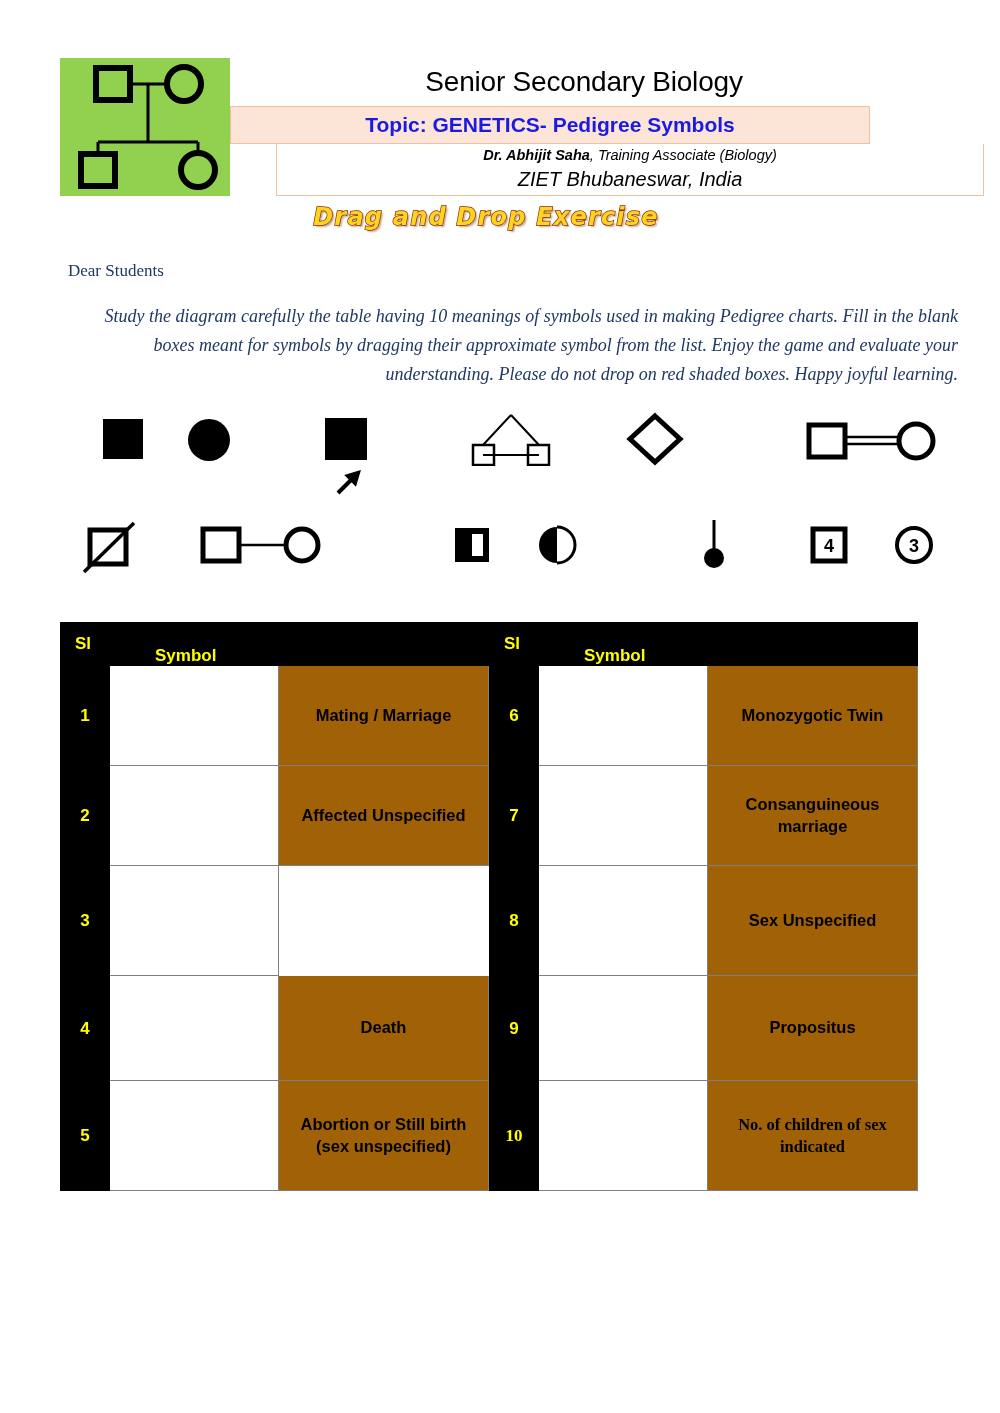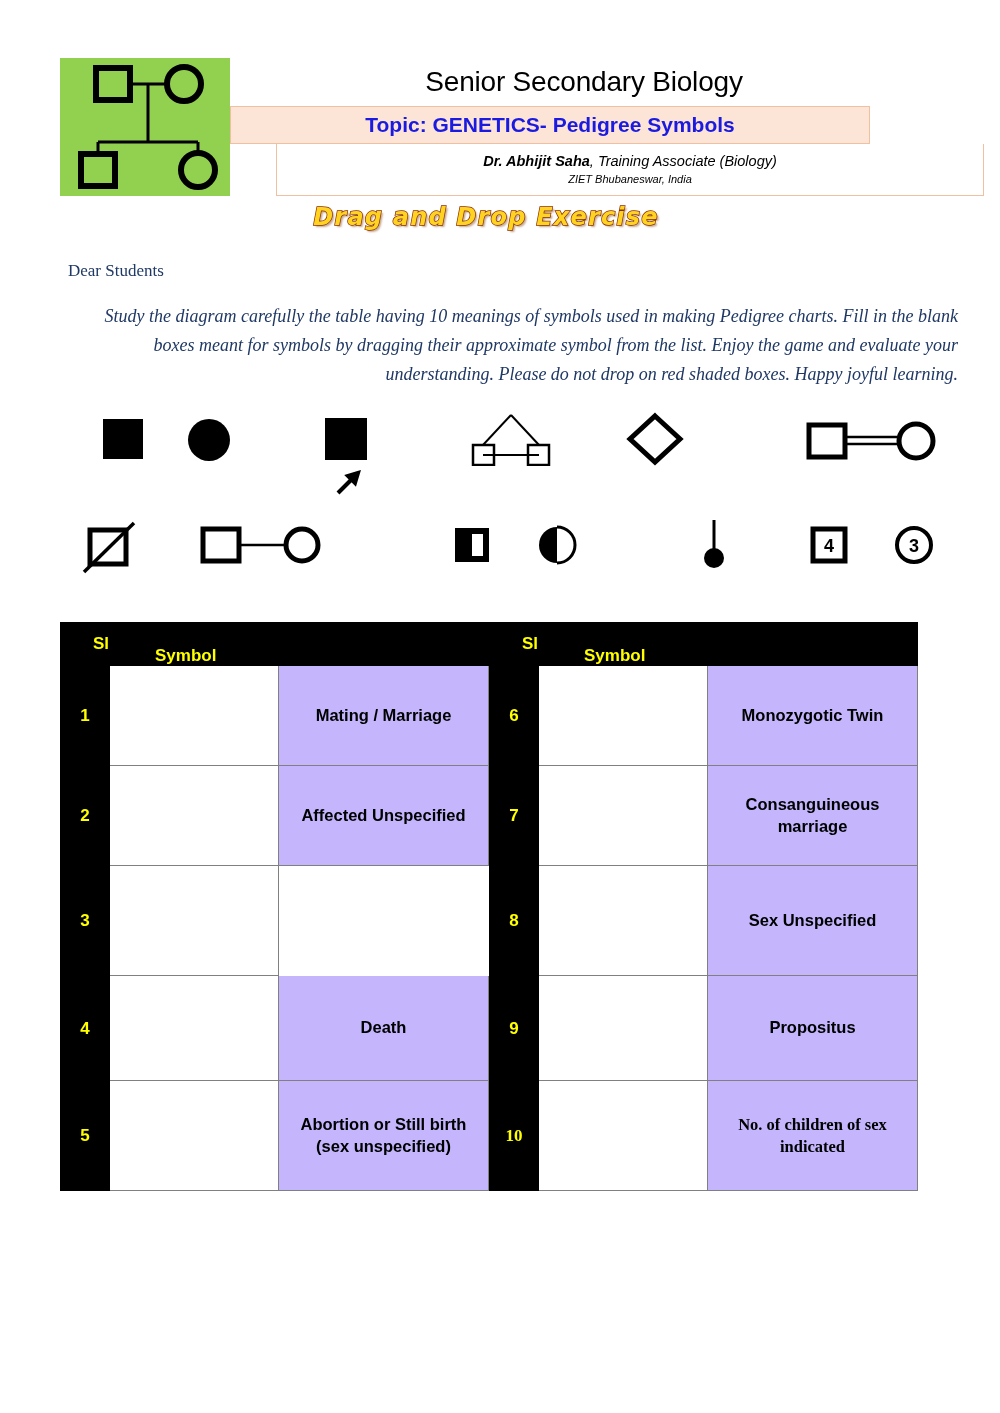--- a/index.html
+++ b/index.html
@@ -71,21 +71,21 @@
     border: 1px solid #f0c0a0;
     border-top: none;
     box-sizing: border-box;
     display: flex; flex-direction: column;
     align-items: center; justify-content: center;
     line-height: 1.35;
     margin-left: 46px;
   }
   .author-line1 { font-size: 14.5px; font-style: italic; color: #000; }
   .author-line1 b { font-style: italic; }
-  .author-line2 { font-size: 11px; font-style: italic; color: #000; }
+  .author-line2 { font-size: 20px; font-style: italic; color: #000; }
 
   
   .wordart {
     position: absolute;
     left: 0; top: 203px;
     width: 972px;
     text-align: center;
     font-family: "DejaVu Sans", sans-serif;
     font-size: 24px;
     font-weight: bold;
@@ -135,21 +135,21 @@
     background: #000000;
     height: 44px;
   }
   .th-sl, .th-sym {
     color: #ffff00;
     font-size: 17px;
     font-weight: bold;
     display: flex;
     align-items: center;
   }
-  .th-sl   { width: 50px; padding-left: 33px; box-sizing: border-box; }
+  .th-sl   { width: 50px; padding-left: 15px; box-sizing: border-box; }
   .th-sym  { width: 379px; padding-left: 45px; box-sizing: border-box; margin-top: 24px; }
 
   .tbl-body { display: flex; }
   .tbl-half { width: 429px; }
 
   .trow { display: flex; background: #ffffff; }
   .c-sl {
     width: 50px;
     background: #000000;
     color: #ffff00;
@@ -163,21 +163,21 @@
   .c-drop {
     width: 169px;
     background: #ffffff;
     border-right: 1px solid #808080;
     border-bottom: 1px solid #808080;
     box-sizing: border-box;
     flex: none;
   }
   .c-mean {
     width: 210px;
-    background: #c4b5fd;
+    background: #a16207;
     border-right: 1px solid #808080;
     border-bottom: 1px solid #808080;
     box-sizing: border-box;
     display: flex;
     align-items: center;
     justify-content: center;
     text-align: center;
     font-size: 16.5px;
     font-weight: bold;
     color: #000000;

